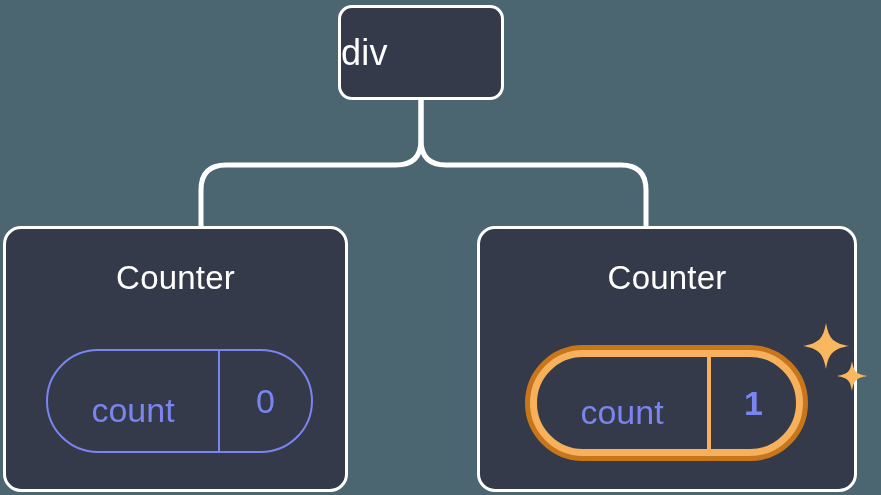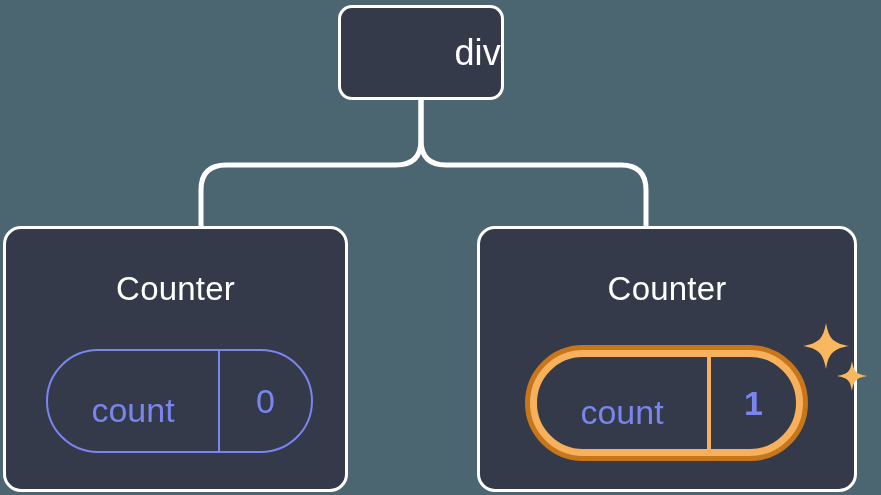--- a/index.html
+++ b/index.html
@@ -32,21 +32,21 @@
     left: 338px;
     top: 5px;
     width: 166px;
     height: 95px;
     box-sizing: border-box;
     background: #343a49;
     border: 3px solid #ffffff;
     border-radius: 14px;
     display: flex;
     align-items: center;
-    justify-content: flex-end;
+    justify-content: flex-start;
     z-index: 3;
   }
   .node-root-label {
     color: #ffffff;
     font-size: 36px;
     line-height: 1;
     letter-spacing: .2px;
   }
 
   
@@ -58,21 +58,21 @@
     border-radius: 18px;
     z-index: 3;
   }
   .card-left  { left: 3px;   top: 226px; width: 345px; height: 266px; }
   .card-right { left: 477px; top: 226px; width: 380px; height: 266px; }
 
   .card-title {
     position: absolute;
     left: 0;
     right: 0;
-    top: 43px;
+    top: 32px;
     text-align: center;
     color: #ffffff;
     font-size: 33px;
     line-height: 1;
     letter-spacing: .2px;
   }
 
   
   .pill {
     position: absolute;

